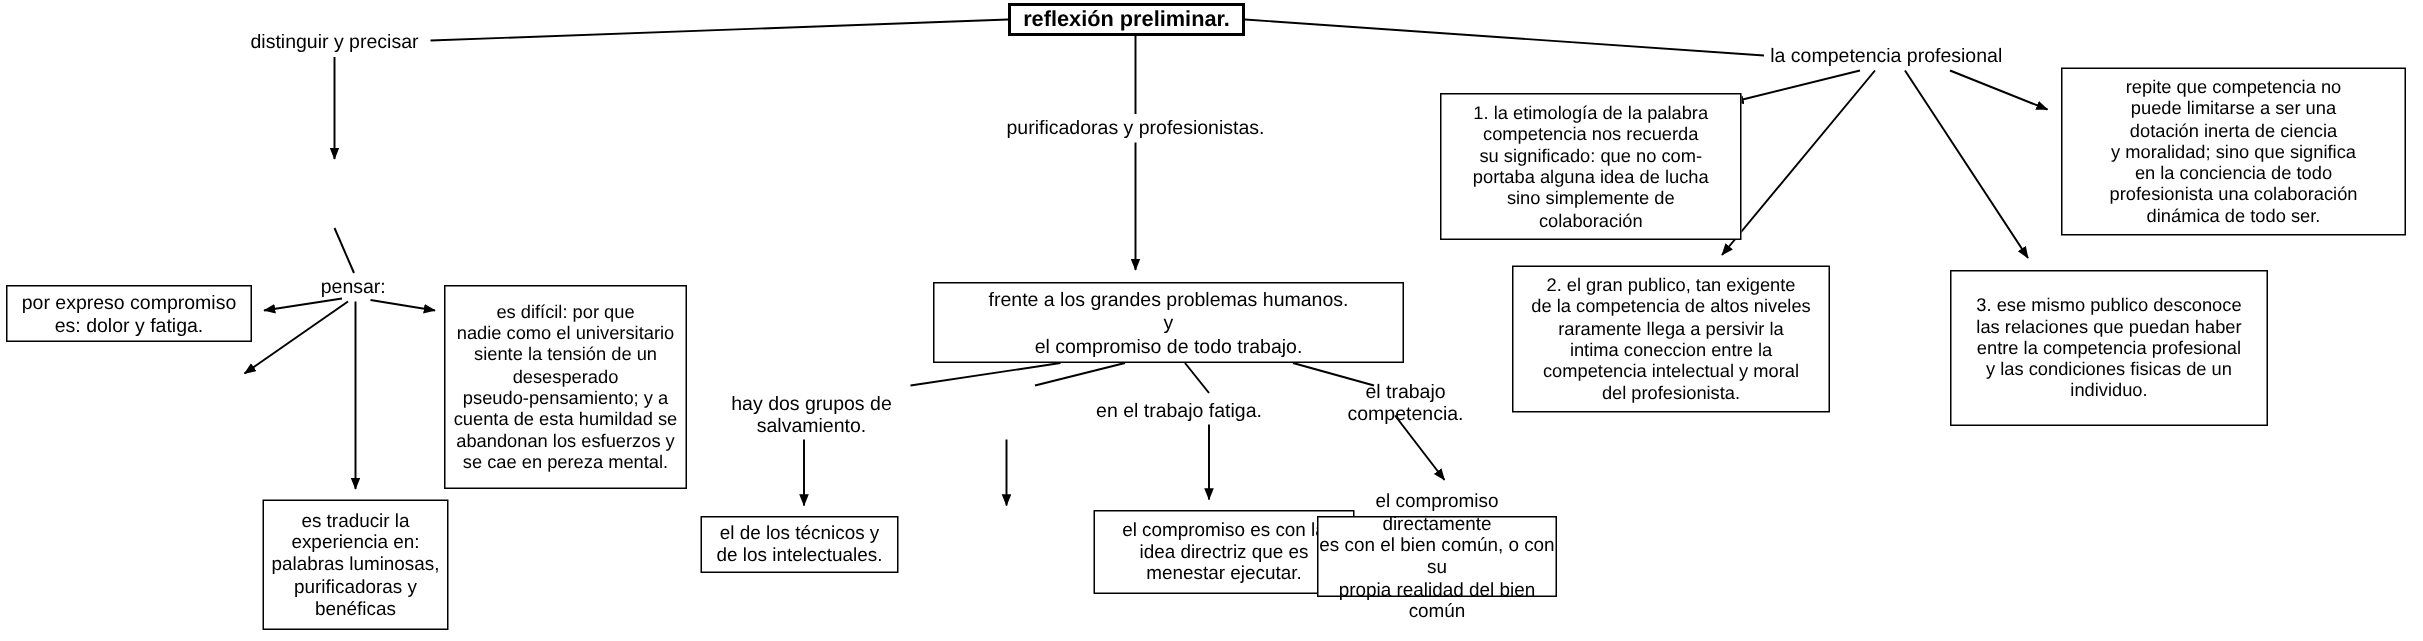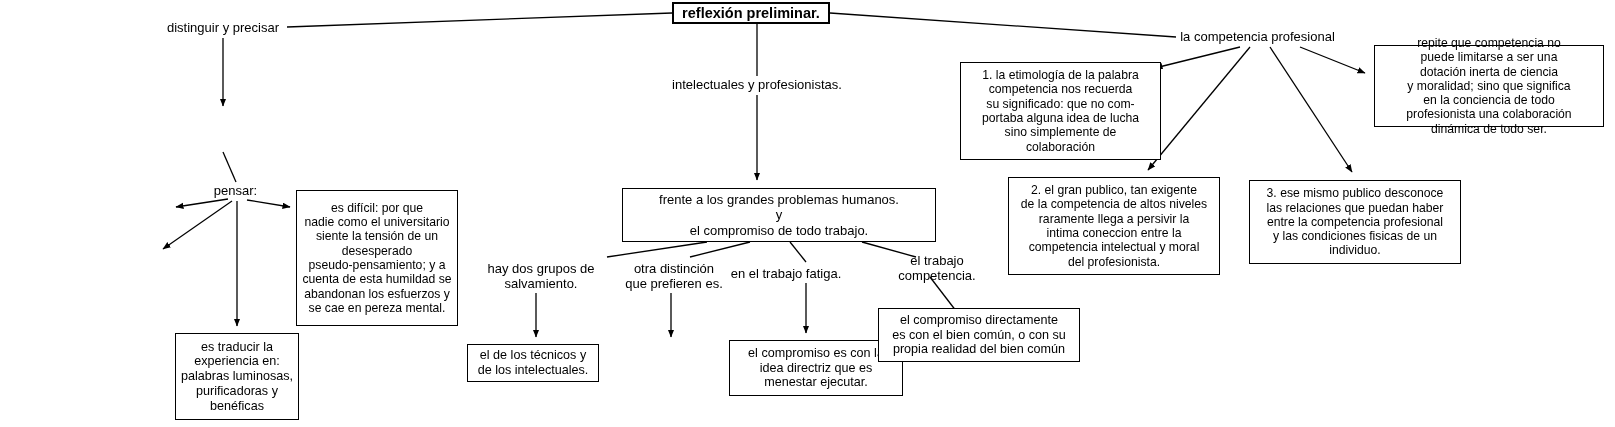--- a/index.html
+++ b/index.html
@@ -95,27 +95,29 @@
       <path d="M671,293 L671,337" marker-end="url(#arrowhead)"></path>
       <path d="M806,283 L806,333" marker-end="url(#arrowhead)"></path>
       <path d="M930,277 L963,320" marker-end="url(#arrowhead)"></path>
     </g>
   </svg>
 
   <div class="node root" style="left:672px;top:2px;width:158px;height:22px">reflexión preliminar.</div>
 
   <div class="node link-label" style="left:160px;top:19px;width:126px;height:18px">distinguir y precisar</div>
 
-  <div class="node link-label" style="left:668px;top:76px;width:178px;height:18px">intelectuales y profesionistas.</div>
+  <div class="node link-label" style="left:668px;top:76px;width:178px;height:18px">purificadoras y profesionistas.</div>
 
   <div class="node link-label" style="left:1176px;top:28px;width:163px;height:18px">la competencia profesional</div>
 
 
   <div class="node link-label" style="left:209px;top:182px;width:53px;height:17px">pensar:</div>
 
+  <div class="node boxed b13" style="left:4px;top:190px;width:164px;height:38px">por expreso compromiso
+es: dolor y fatiga.</div>
 
 
   <div class="node boxed b125" style="left:175px;top:333px;width:124px;height:87px">es traducir la
 experiencia en:
 palabras luminosas,
 purificadoras y
 benéficas</div>
 
   <div class="node boxed b12" style="left:296px;top:190px;width:162px;height:136px">es difícil: por que
 nadie como el universitario
@@ -126,60 +128,58 @@
 abandonan los esfuerzos y
 se cae en pereza mental.</div>
 
   <div class="node boxed b13" style="left:622px;top:188px;width:314px;height:54px">frente a los grandes problemas humanos.
 y
 el compromiso de todo trabajo.</div>
 
   <div class="node link-label" style="left:483px;top:259px;width:116px;height:34px">hay dos grupos de
 salvamiento.</div>
 
-  <div class="node link-label" style="left:622px;top:259px;width:104px;height:34px">otra distinción
-que prefieren es.</div>
 
   <div class="node link-label" style="left:722px;top:265px;width:128px;height:18px">en el trabajo fatiga.</div>
 
   <div class="node link-label" style="left:874px;top:259px;width:126px;height:18px">el trabajo competencia.</div>
 
   <div class="node boxed b125" style="left:467px;top:344px;width:132px;height:38px">el de los técnicos y
 de los intelectuales.</div>
 
 
   <div class="node boxed b125" style="left:729px;top:340px;width:174px;height:56px">el compromiso es con la
 idea directriz que es
 menestar ejecutar.</div>
 
-  <div class="node boxed b125" style="left:878px;top:308px;width:202px;height:54px">el compromiso directamente
+  <div class="node boxed b125" style="left:878px;top:344px;width:160px;height:54px">el compromiso directamente
 es con el bien común, o con su
 propia realidad del bien común</div>
 
   <div class="node boxed b12" style="left:960px;top:62px;width:201px;height:98px">1. la etimología de la palabra
 competencia nos recuerda
 su significado: que no com-
 portaba alguna idea de lucha
 sino simplemente de
 colaboración</div>
 
   <div class="node boxed b12" style="left:1008px;top:177px;width:212px;height:98px">2. el gran publico, tan exigente
 de la competencia de altos niveles
 raramente llega a persivir la
 intima coneccion entre la
 competencia intelectual y moral
 del profesionista.</div>
 
-  <div class="node boxed b12" style="left:1249px;top:180px;width:212px;height:84px">3. ese mismo publico desconoce
+  <div class="node boxed b12" style="left:1300px;top:180px;width:212px;height:104px">3. ese mismo publico desconoce
 las relaciones que puedan haber
 entre la competencia profesional
 y las condiciones fisicas de un
 individuo.</div>
 
-  <div class="node boxed b12" style="left:1374px;top:45px;width:230px;height:82px">repite que competencia no
+  <div class="node boxed b12" style="left:1374px;top:45px;width:230px;height:112px">repite que competencia no
 puede limitarse a ser una
 dotación inerta de ciencia
 y moralidad; sino que significa
 en la conciencia de todo
 profesionista una colaboración
 dinámica de todo ser.</div>
 
 </div>
 
 </body></html>

